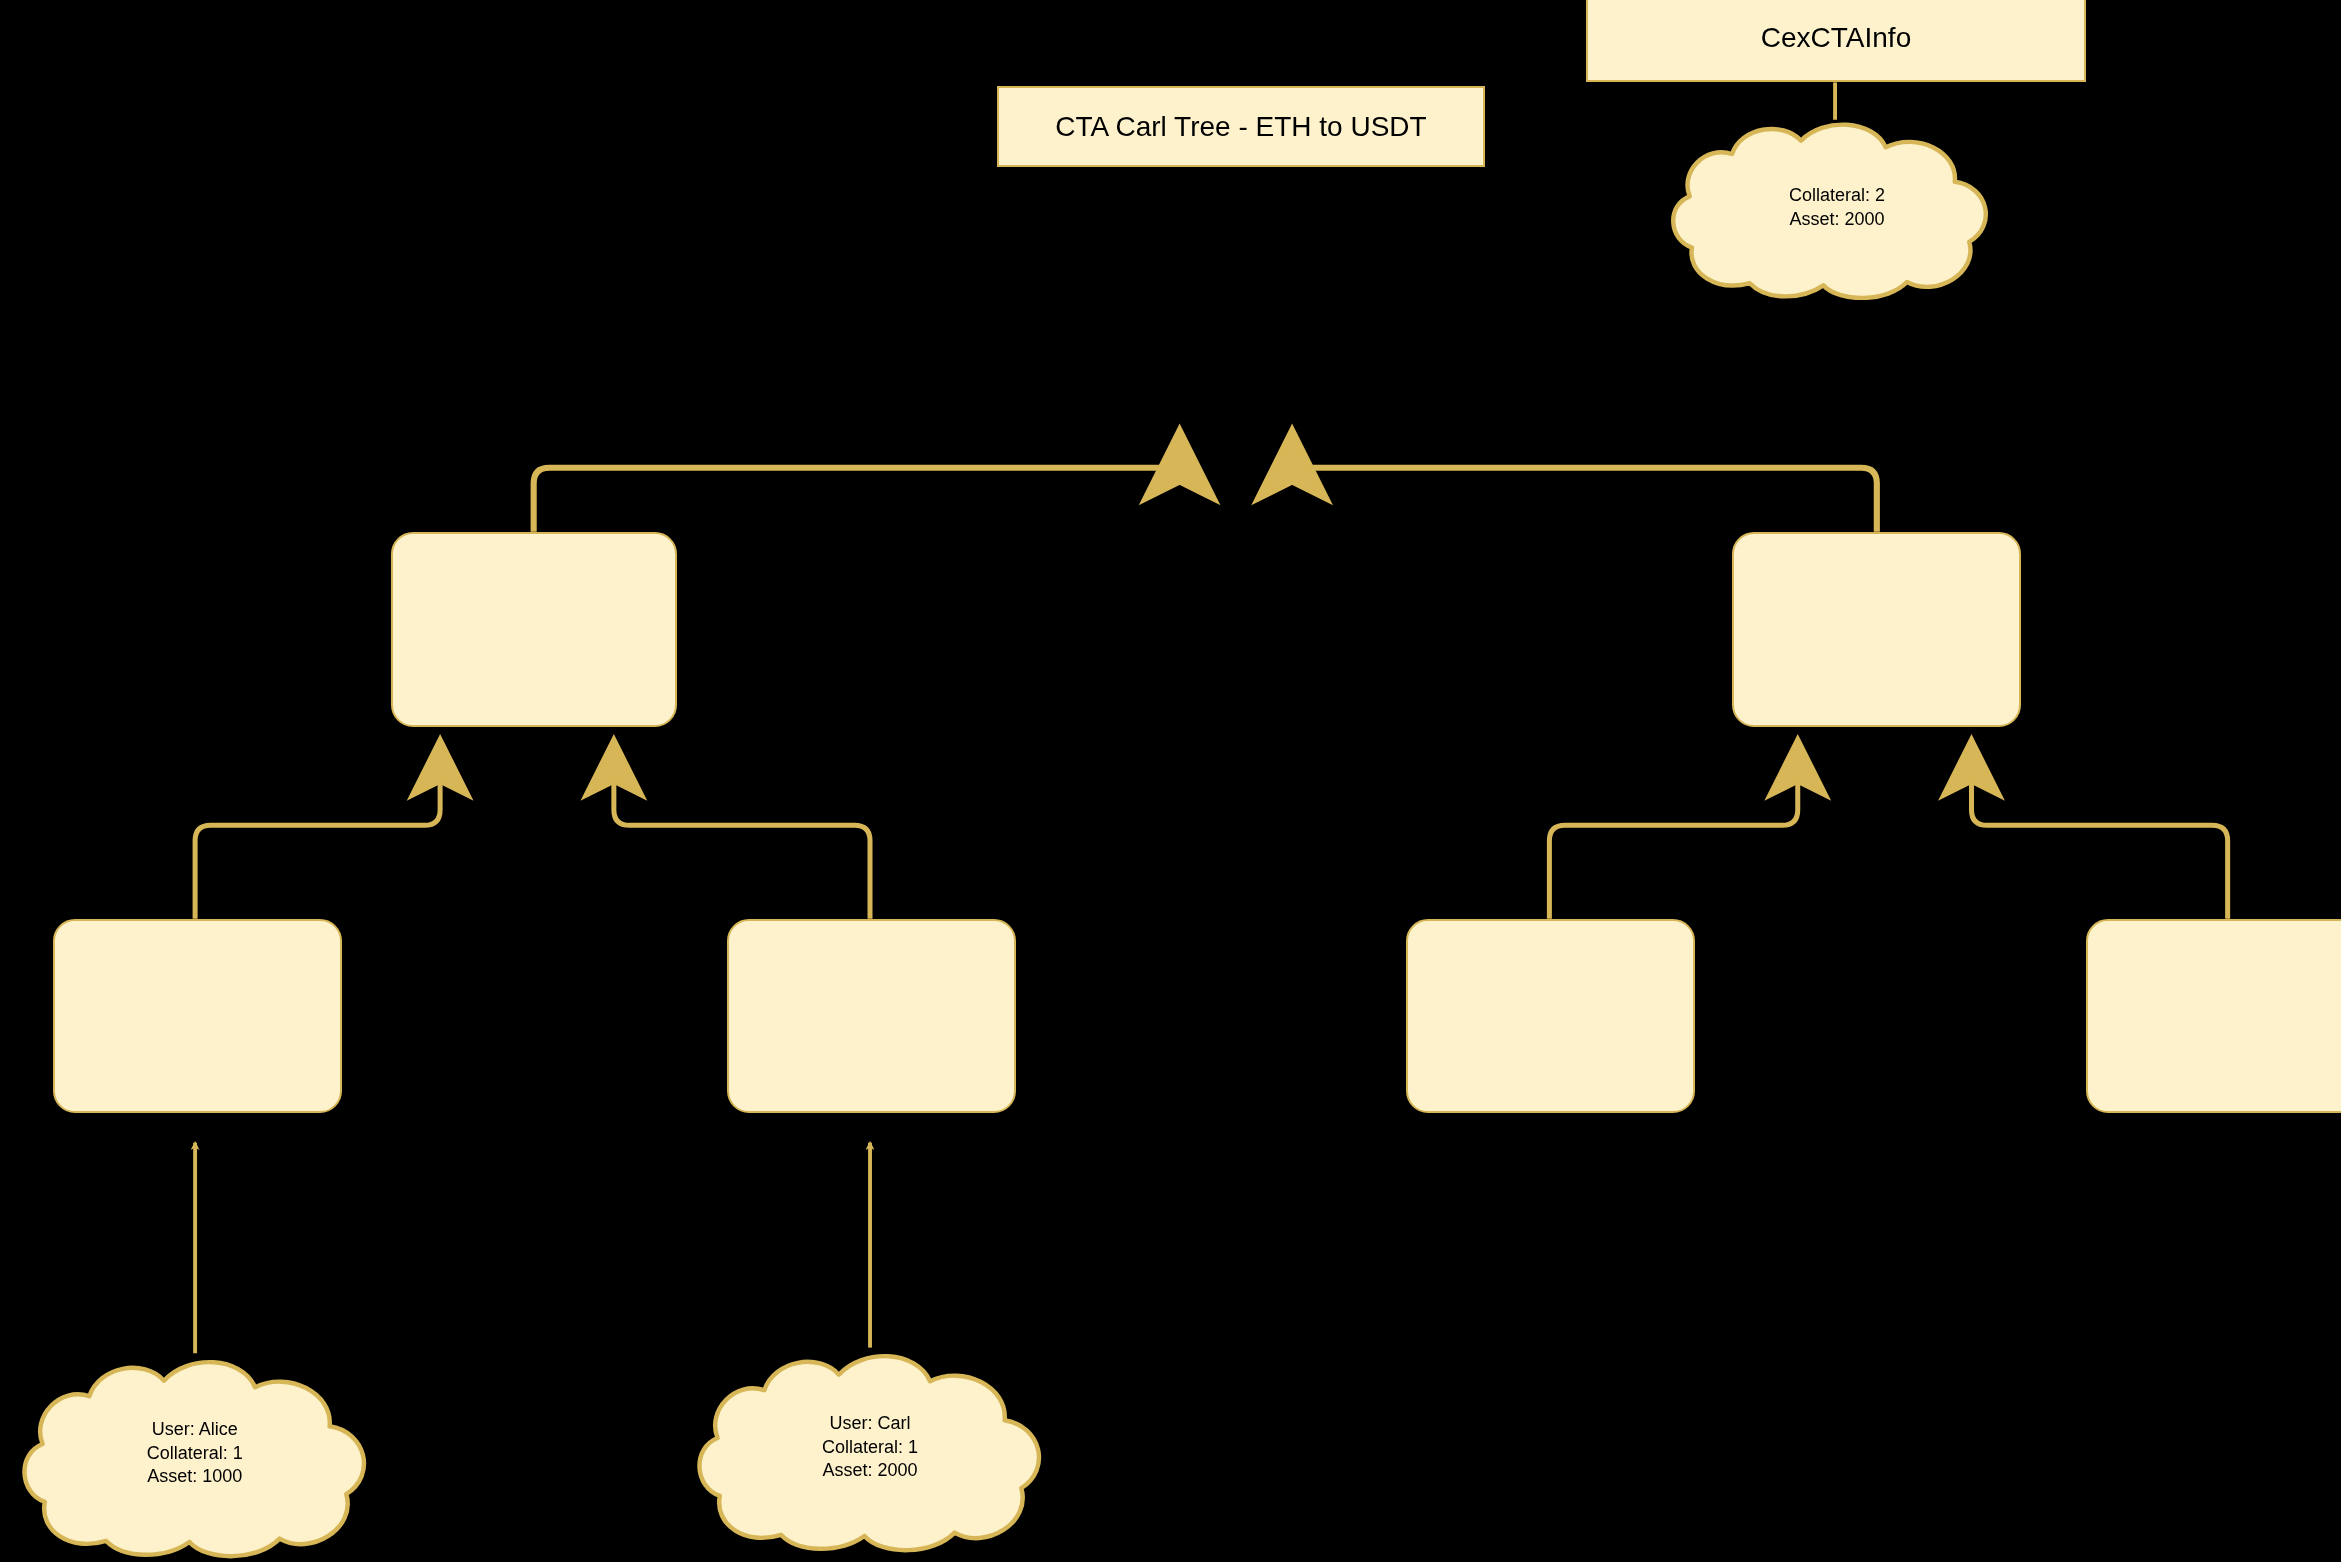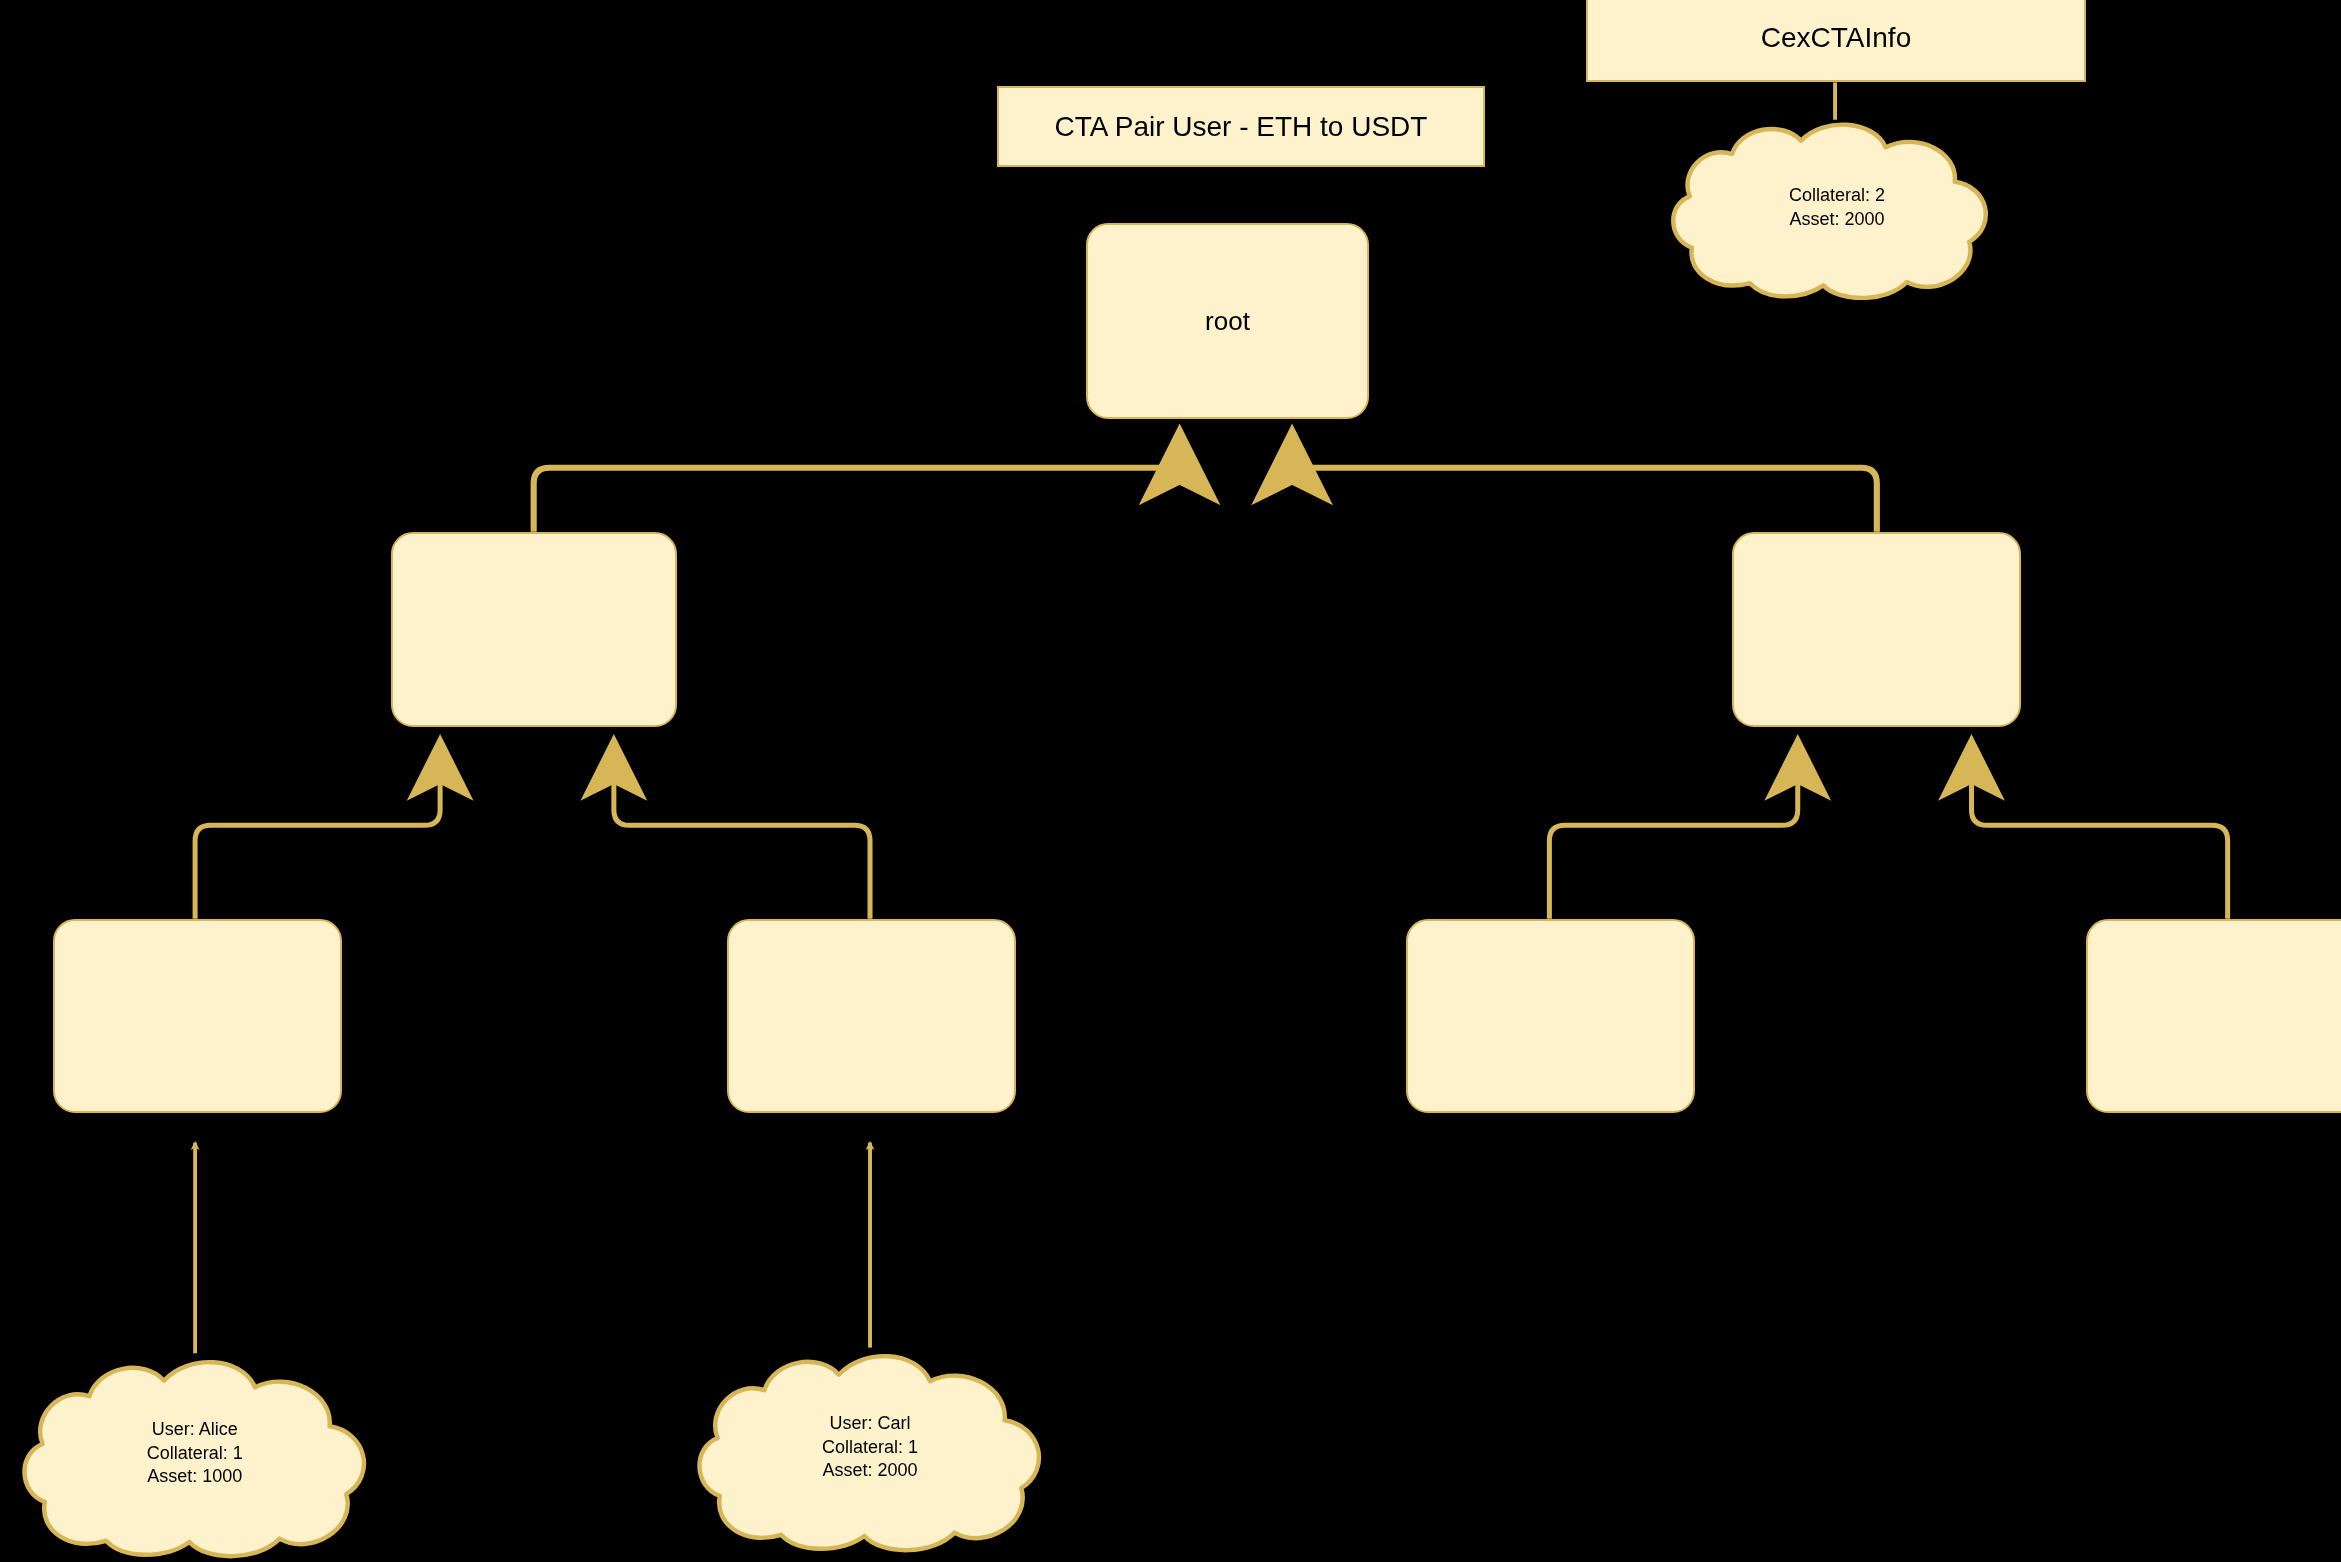--- a/index.html
+++ b/index.html
@@ -108,21 +108,21 @@
     <path d="M 4000 1650 L 4000 1510 Q 4000 1482 3972 1482 L 3568 1482 Q 3540 1482 3540 1454 L 3540 1342" fill="none" stroke="#D6B656" stroke-width="9" stroke-linecap="butt" stroke-linejoin="round" marker-end="url(#arrowGold)"></path>
 
     <path d="M 350 2430 L 350 2052" fill="none" stroke="#D6B656" stroke-width="7" stroke-linecap="butt" marker-end="url(#arrowGoldThin)"></path>
 
     <path d="M 1562 2420 L 1562 2052" fill="none" stroke="#D6B656" stroke-width="7" stroke-linecap="butt" marker-end="url(#arrowGoldThin)"></path>
 
     <path d="M 3295 148 L 3295 215" fill="none" stroke="#D6B656" stroke-width="7" stroke-linecap="butt"></path>
   </svg>
 
   <div class="label-box" style="left:997px; top:86px; width:488px; height:81px;">
-    <span>CTA Pair User - ETH to USDT</span>
+    <span>CTA Carl Tree - ETH to USDT</span>
   </div>
 
   <div class="label-box" style="left:1586px; top:-6.7px; width:500px; height:89px;">
     <span>CexCTAInfo</span>
   </div>
 
   <div class="cloud-wrap" style="left:1663px; top:116px; width:348px; height:184px;">
     <svg viewBox="0 0 625 330" width="348" height="184" xmlns="http://www.w3.org/2000/svg">
       <path d="M 156 300
                C 96 316, 44 282, 52 236
@@ -171,23 +171,20 @@
                C 628 156, 646 234, 592 268
                C 610 330, 528 380, 472 348
                C 434 388, 342 390, 310 354
                C 268 384, 192 386, 160 352 Z" fill="#FDF2CC" stroke="#D6B656" stroke-width="8" stroke-linejoin="round"></path>
     </svg>
     <div class="cloud-text">User: Carl
 Collateral: 1
 Asset: 2000</div>
   </div>
 
-  <div class="node" style="left:1086px; top:223px; width:283px; height:196px;">
-    <span>root</span>
-  </div>
 
   <div class="node" style="left:391px; top:532px; width:286px; height:195px;">
     <span></span>
   </div>
 
   <div class="node" style="left:1732px; top:532px; width:289px; height:195px;">
     <span></span>
   </div>
 
   <div class="node" style="left:53px; top:919px; width:289px; height:194px;">

